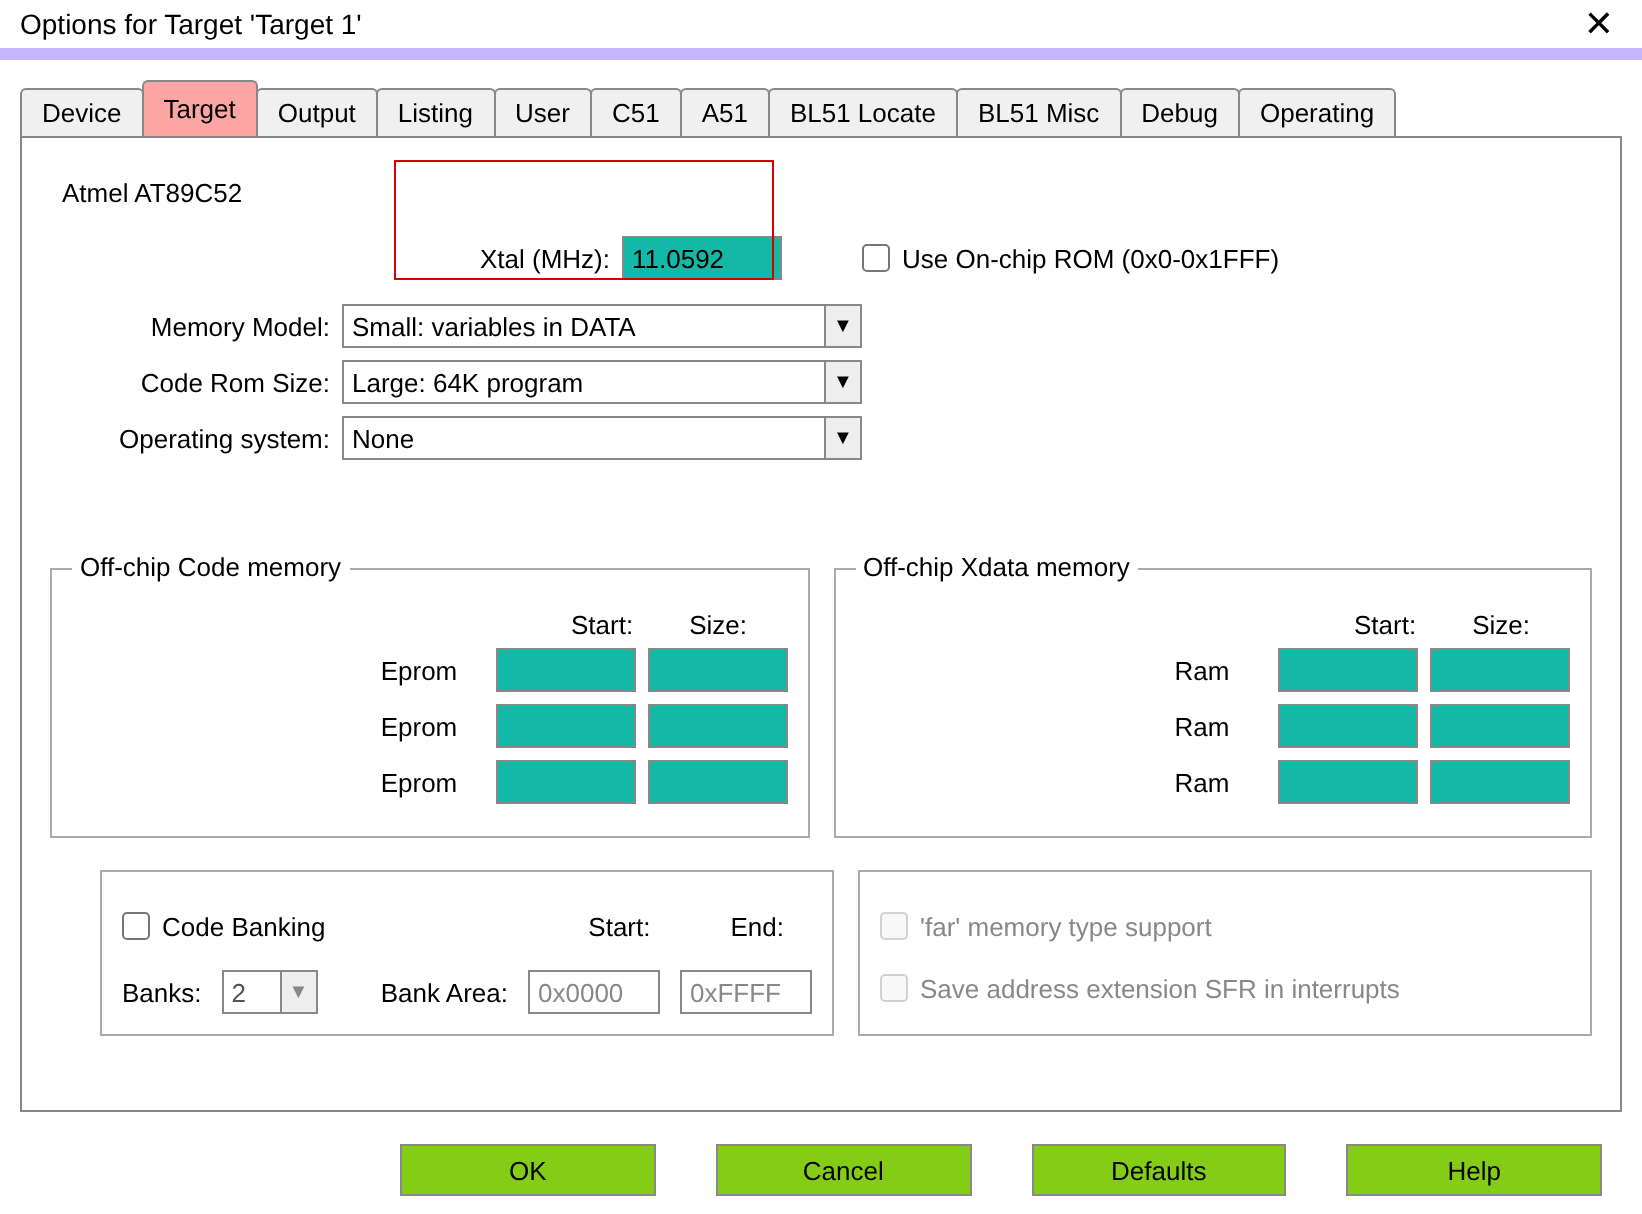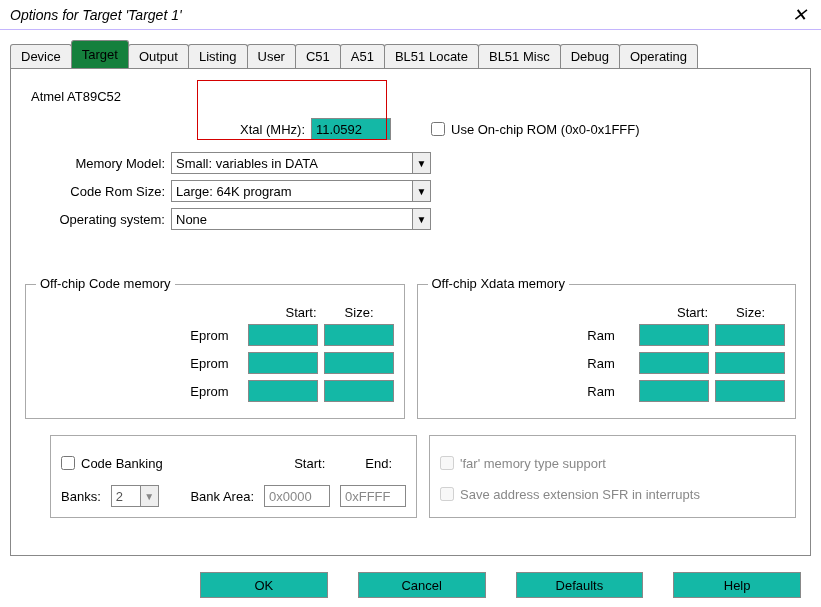--- a/index.html
+++ b/index.html
@@ -12,43 +12,42 @@
     width: 821px;
     height: 607px;
     overflow: hidden;
   }
   .titlebar {
     display: flex;
     align-items: center;
     justify-content: space-between;
     height: 30px;
     padding: 0 10px;
-    border-bottom: 1px solid #c4b5fd;
+    border-bottom: 6px solid #c4b5fd;
     font-size: 14px;
-    font-style: italic;
   }
   .close-btn { font-size: 18px; cursor: pointer; padding: 0 4px; }
   .tabs {
     display: flex;
     margin: 12px 10px 0 10px;
     align-items: flex-end;
   }
   .tab {
     border: 1px solid #888;
     border-bottom: none;
     padding: 4px 10px;
     margin-right: -1px;
     background: #f0f0f0;
     cursor: pointer;
     position: relative;
     white-space: nowrap;
     font-size: 13px;
     border-radius: 3px 3px 0 0;
   }
-  .tab.active { background: #15803d; z-index: 2; padding-top:6px; padding-bottom:6px; margin-top:-2px; }
+  .tab.active { background: #fca5a5; z-index: 2; padding-top:6px; padding-bottom:6px; margin-top:-2px; }
   .tab-panel {
     border: 1px solid #888;
     margin: 0 10px 8px 10px;
     padding: 16px 14px 12px 14px;
     position: relative;
     height: 488px;
   }
   .device-label { margin: 4px 0 14px 6px; }
   .row { display: flex; align-items: center; margin-bottom: 6px; }
   .xtal-row { margin-left: 200px; margin-bottom: 12px; position:relative; }
@@ -89,21 +88,21 @@
   .disabled { color:#888; }
   .bank-row { display:flex; align-items:center; gap:10px; margin-top:14px;}
   .buttons {
     display:flex;
     gap: 30px;
     padding: 8px 20px 8px 200px;
     align-items:center;
   }
   .btn {
     width:130px; height:26px; border:1px solid #888;
-    background:#14b8a6; font:inherit; cursor:pointer;
+    background:#84cc16; font:inherit; cursor:pointer;
   }
   .btn:last-child{ margin-left:auto; }
 </style>
 </head>
 <body>
 
 <div class="titlebar">
   <span>Options for Target 'Target 1'</span>
   <span class="close-btn">✕</span>
 </div>

